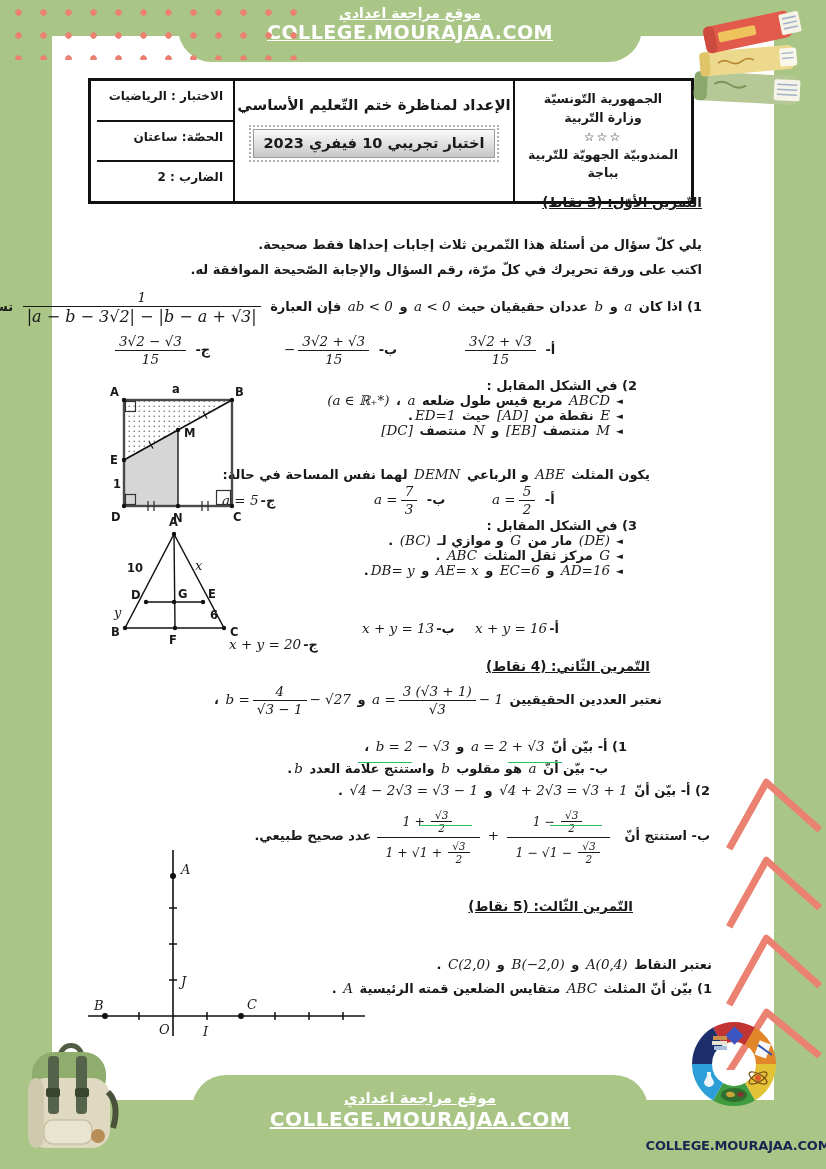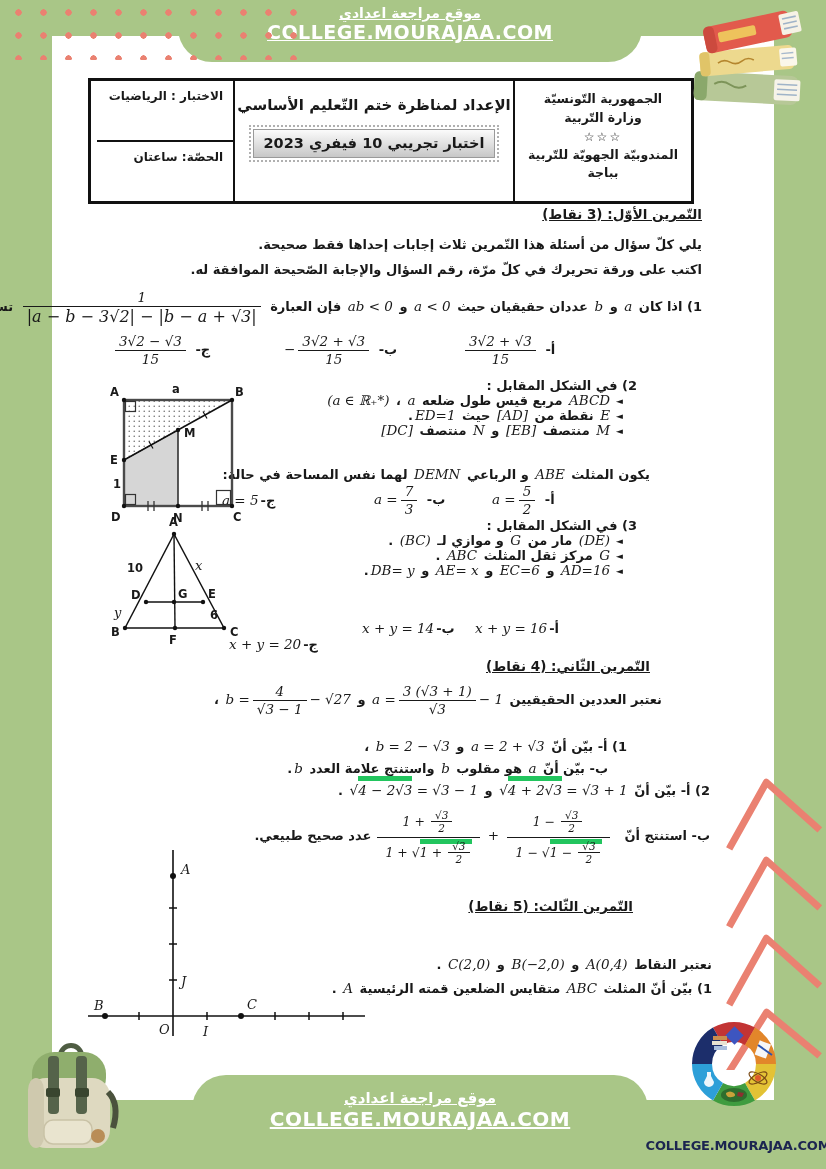--- a/index.html
+++ b/index.html
@@ -43,21 +43,21 @@
   
   .line{position:absolute;direction:rtl;white-space:nowrap;font-size:13px;font-weight:700}
   .title{text-decoration:underline;font-size:13.5px}
   .m{direction:ltr;unicode-bidi:isolate;font-family:"DejaVu Serif",serif;font-style:italic;
      font-weight:400;font-size:13.5px;padding:0 2px}
   .fr{display:inline-block;vertical-align:middle;text-align:center;direction:ltr;margin:0 3px;line-height:1.15}
   .fr>.n{display:block;border-bottom:1px solid #191919;padding:0 4px}
   .fr>.d{display:block;padding:1px 4px 0}
   .fr.sm{font-size:10.5px;margin:0 2px;line-height:1.05}
   .rt{font-style:normal}
-  .vinc{border-top:5px solid #22c55e;padding-top:1px}
+  .vinc{border-top:1px solid #22c55e;padding-top:19px}
   .bigf{display:inline-block;vertical-align:middle;text-align:center;direction:ltr;margin:0 4px;
         font-size:12.5px;line-height:1.1}
   .bigf>.n{display:block;border-bottom:1.2px solid #191919;padding:2px 8px 3px}
   .bigf>.d{display:block;padding:3px 8px 0}
   .q-block{position:absolute;direction:rtl;text-align:right;font-weight:700;font-size:13px}
   .bul{line-height:14px;padding-right:14px}
   .arrow{font-size:9px;margin-left:4px;vertical-align:1px}
   .ansit{position:absolute;direction:rtl;white-space:nowrap;font-weight:700;font-size:13px}
   .den-small{font-size:16px}
 
@@ -128,24 +128,25 @@
       <div>المندوبيّة الجهويّة للتّربية</div>
       <div>بباجة</div>
     </div>
     <div class="c c-mid">
       <div class="t">الإعداد لمناظرة ختم التّعليم الأساسي</div>
       <div class="box">اختبار تجريبي 10 فيفري 2023</div>
     </div>
     <div class="c c-left">
       <div class="r">الاختبار : الرياضيات</div>
       <div class="r">الحصّة: ساعتان</div>
+      <div class="r">الضارب : 2</div>
     </div>
   </div>
 
-  <div class="line title" style="top:170px;right:72px">التّمرين الأوّل: (3 نقاط)</div>
+  <div class="line title" style="top:158px;right:72px">التّمرين الأوّل: (3 نقاط)</div>
   <div class="line" style="top:201px;right:72px">يلي كلّ سؤال من أسئلة هذا التّمرين ثلاث إجابات إحداها فقط صحيحة.</div>
   <div class="line" style="top:226px;right:72px">اكتب على ورقة تحريرك في كلّ مرّة، رقم السؤال والإجابة الصّحيحة الموافقة له.</div>
 
   <div class="line" style="top:254px;right:72px">
     <span>1) اذا كان </span><span class="m">a</span><span> و </span><span class="m">b</span><span> عددان حقيقيان حيث </span><span class="m">a &lt; 0</span><span> و </span><span class="m">ab &lt; 0</span><span> فإن العبارة</span>
     <span class="m"><span class="fr"><span class="n">1</span><span class="d den-small">|a − b − 3√2| − |b − a + √3|</span></span></span>
     <span>تساوي:</span>
   </div>
 
   <div class="ansit" style="top:298px;left:408px">
@@ -225,21 +226,21 @@
   <div class="q-block" style="top:482px;right:137px">
     <div>3) في الشكل المقابل :</div>
     <div class="bul"><span class="arrow">◄</span><span class="m">(DE)</span><span> مار من </span><span class="m">G</span><span> و موازي لـ </span><span class="m">(BC)</span><span> .</span></div>
     <div class="bul"><span class="arrow">◄</span><span class="m">G</span><span> مركز ثقل المثلث </span><span class="m">ABC</span><span> .</span></div>
     <div class="bul"><span class="arrow">◄</span><span class="m">AD=16</span><span> و </span><span class="m">EC=6</span><span> و </span><span class="m">AE= x</span><span> و </span><span class="m">DB= y</span><span>.</span></div>
   </div>
   <div class="ansit" style="top:584px;left:421px">
     <span>أ-</span><span class="m">x + y = 16</span>
   </div>
   <div class="ansit" style="top:584px;left:308px">
-    <span>ب-</span><span class="m">x + y = 14</span>
+    <span>ب-</span><span class="m">x + y = 13</span>
   </div>
   <div class="ansit" style="top:600px;left:175px">
     <span>ج-</span><span class="m">x + y = 20</span>
   </div>
 
   <svg id="fig2" width="140" height="140" viewBox="0 0 140 140">
     <line x1="66" y1="22" x2="17" y2="116" stroke="#111" stroke-width="1.5"></line>
     <line x1="66" y1="22" x2="116" y2="116" stroke="#111" stroke-width="1.5"></line>
     <line x1="17" y1="116" x2="116" y2="116" stroke="#111" stroke-width="1.5"></line>
     <line x1="38" y1="90" x2="95" y2="90" stroke="#111" stroke-width="1.4"></line>

